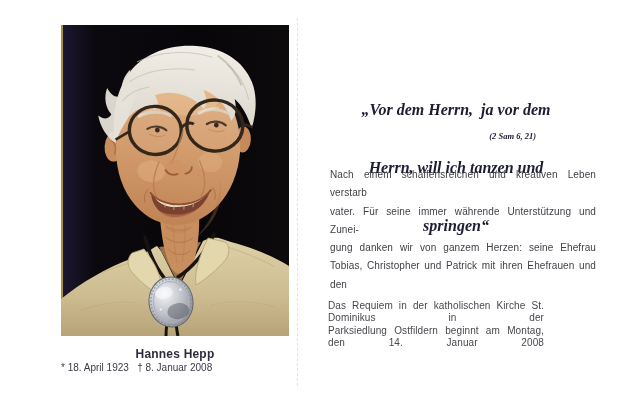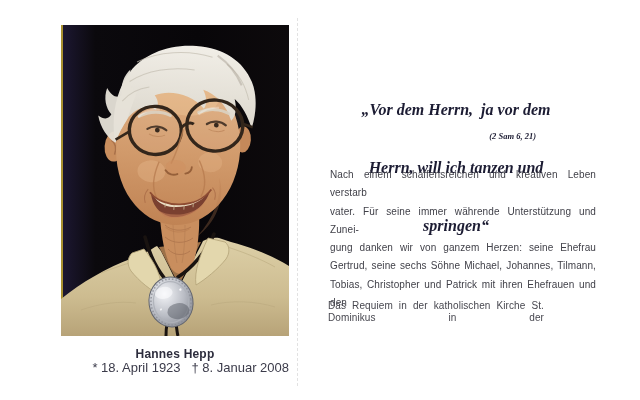--- a/index.html
+++ b/index.html
@@ -9,22 +9,22 @@
     font-family:"Liberation Sans", sans-serif;
   }
   .photo-wrap{position:absolute;left:61px;top:25px;width:228px;height:311px;}
   .photo-wrap svg{display:block;width:228px;height:311px;}
 
   .caption-name{
     position:absolute;left:61px;top:348px;width:228px;text-align:center;
     font-weight:bold;font-size:12px;line-height:13px;color:#2d2d3d;letter-spacing:.2px;
   }
   .caption-dates{
-    position:absolute;left:61px;top:362px;width:228px;text-align:right;
-    font-size:13px;line-height:12px;color:#3b3b4a;white-space:pre;
+    position:absolute;left:61px;top:362px;width:228px;text-align:left;
+    font-size:10px;line-height:12px;color:#3b3b4a;white-space:pre;
   }
 
   .fold-crease{
     position:absolute;left:297px;top:18px;height:368px;width:0;
     border-left:1px dashed #c6c6c6;opacity:.5;
   }
 
   .quote{
     position:absolute;left:330px;top:62px;width:252px;text-align:center;
     font-family:"Liberation Serif", serif;font-weight:bold;font-style:italic;
@@ -181,19 +181,19 @@
   <div>„Vor dem Herrn,  ja vor dem</div>
   <div>Herrn, will ich tanzen und</div>
   <div>springen“</div>
 </div>
 <div class="citation">(2 Sam 6, 21)</div>
 
 <div class="obituary">
   <div class="tline">Nach einem schaffensreichen und kreativen Leben verstarb</div>
   <div class="tline">vater. Für seine immer währende Unterstützung und Zunei-</div>
   <div class="tline">gung danken wir von ganzem Herzen: seine Ehefrau</div>
-  <div class="tline">Gertrud, seine sechs Söhne Michael, Johannes, Tilmann,</div>
   <div class="tline">Tobias, Christopher und Patrick mit ihren Ehefrauen und den</div>
 </div>
 
 <div class="funeral">
   <div class="tline">Das Requiem in der katholischen Kirche St. Dominikus in der</div>
+  <div class="tline">Parksiedlung Ostfildern beginnt am Montag, den 14. Januar 2008</div>
 </div>
 
 </body></html>

